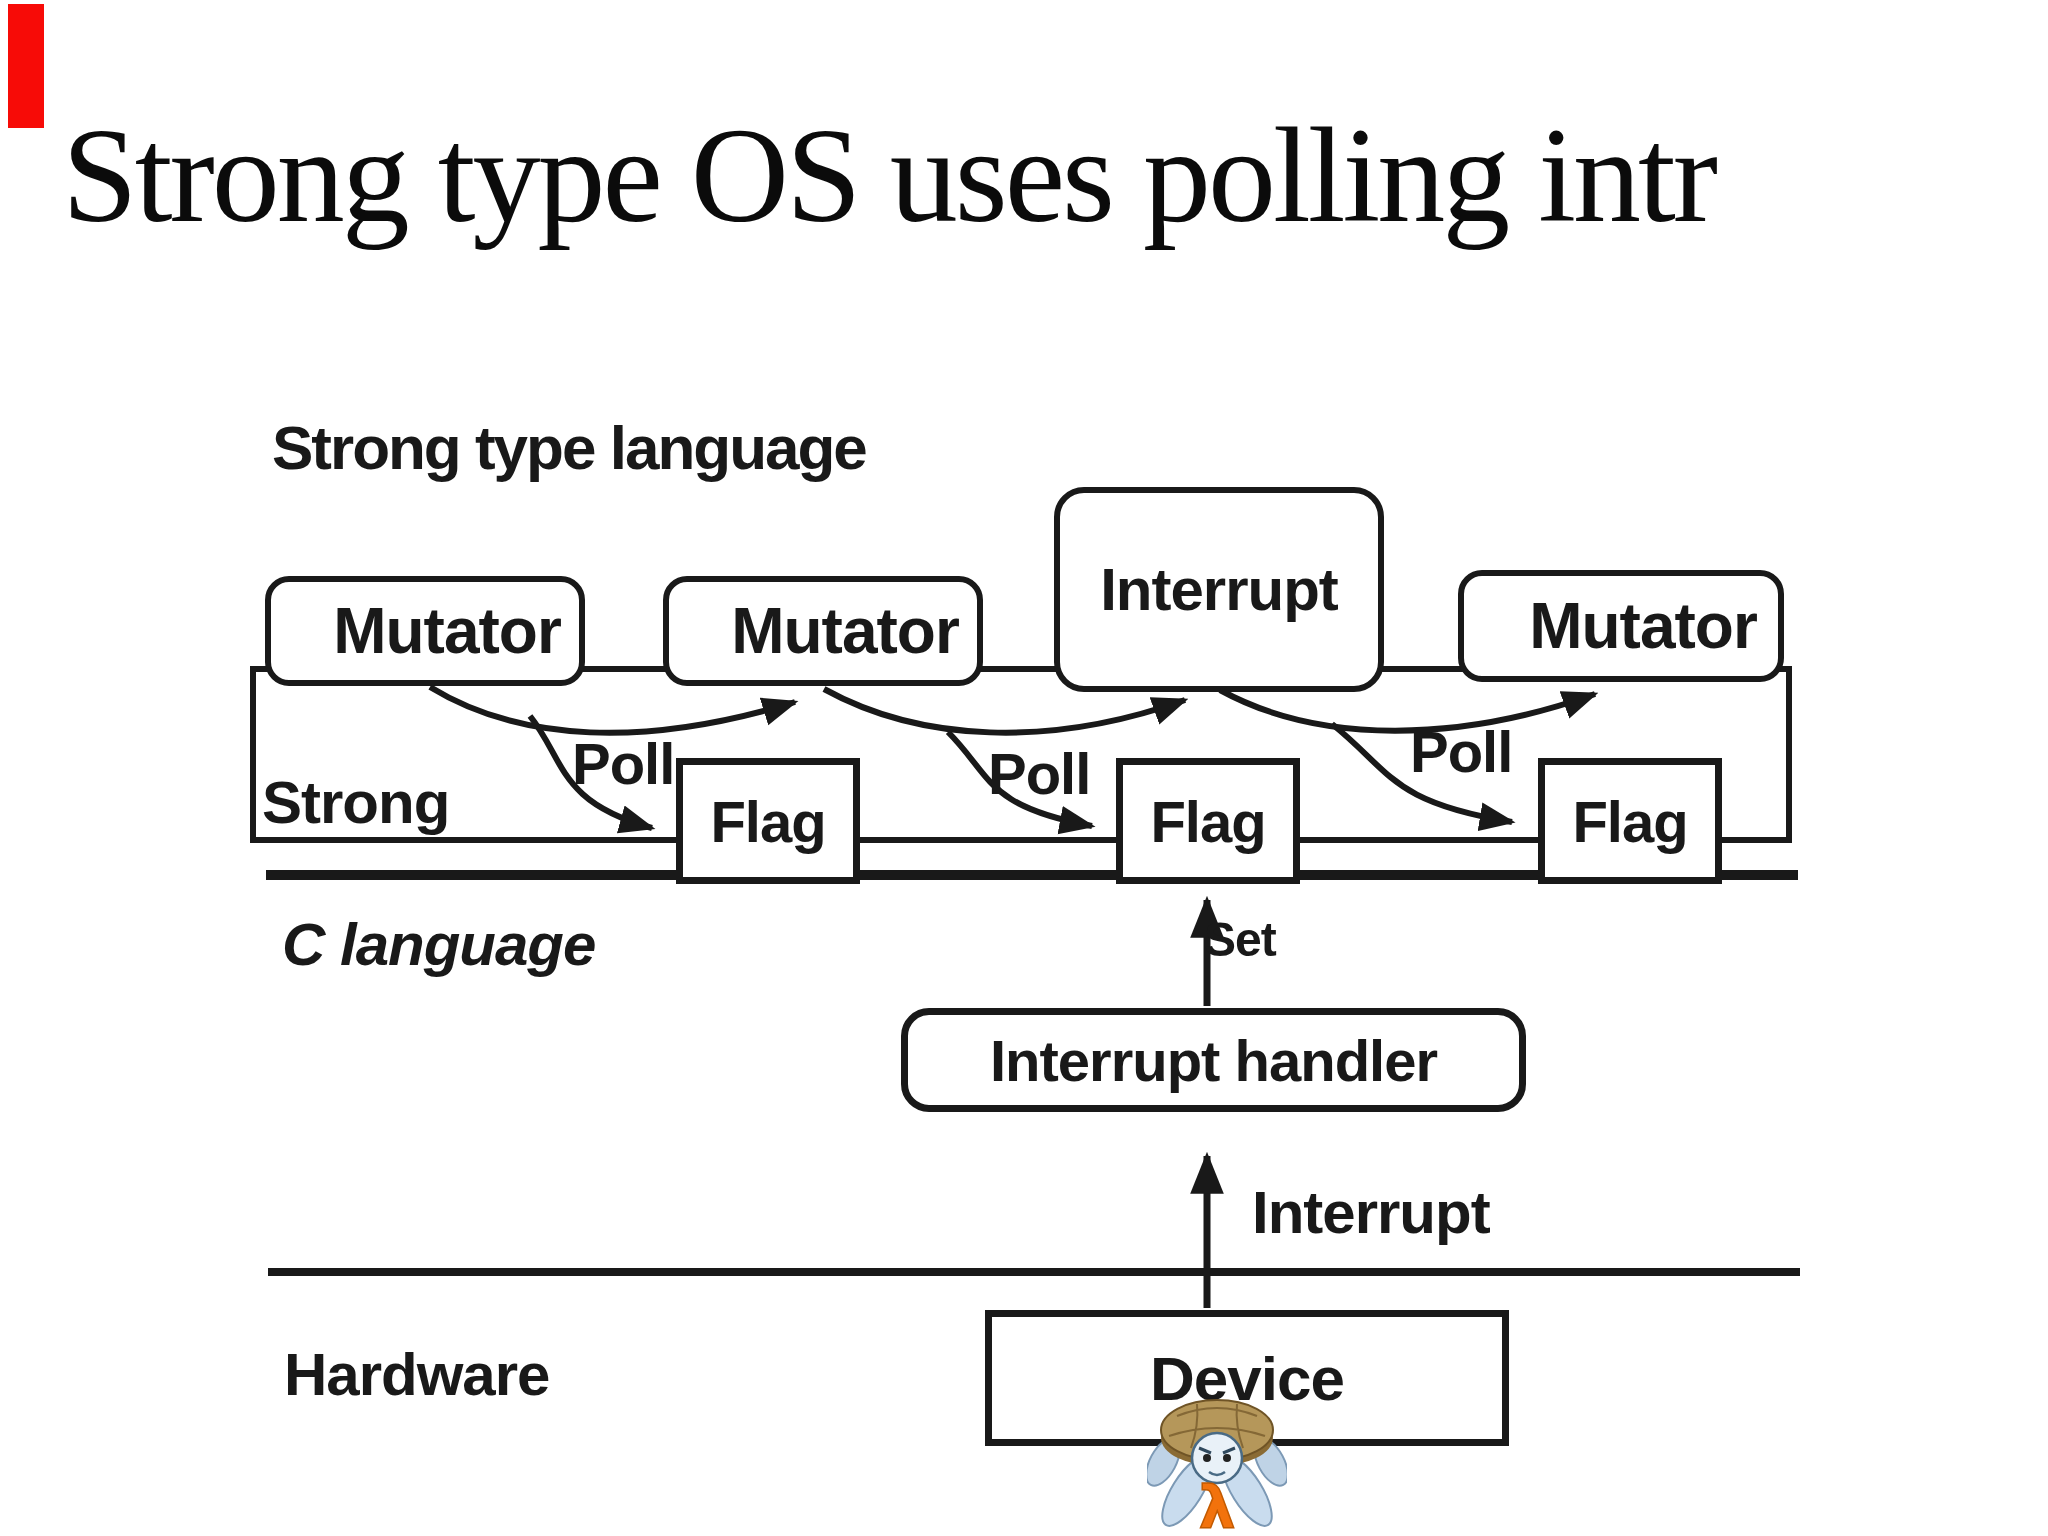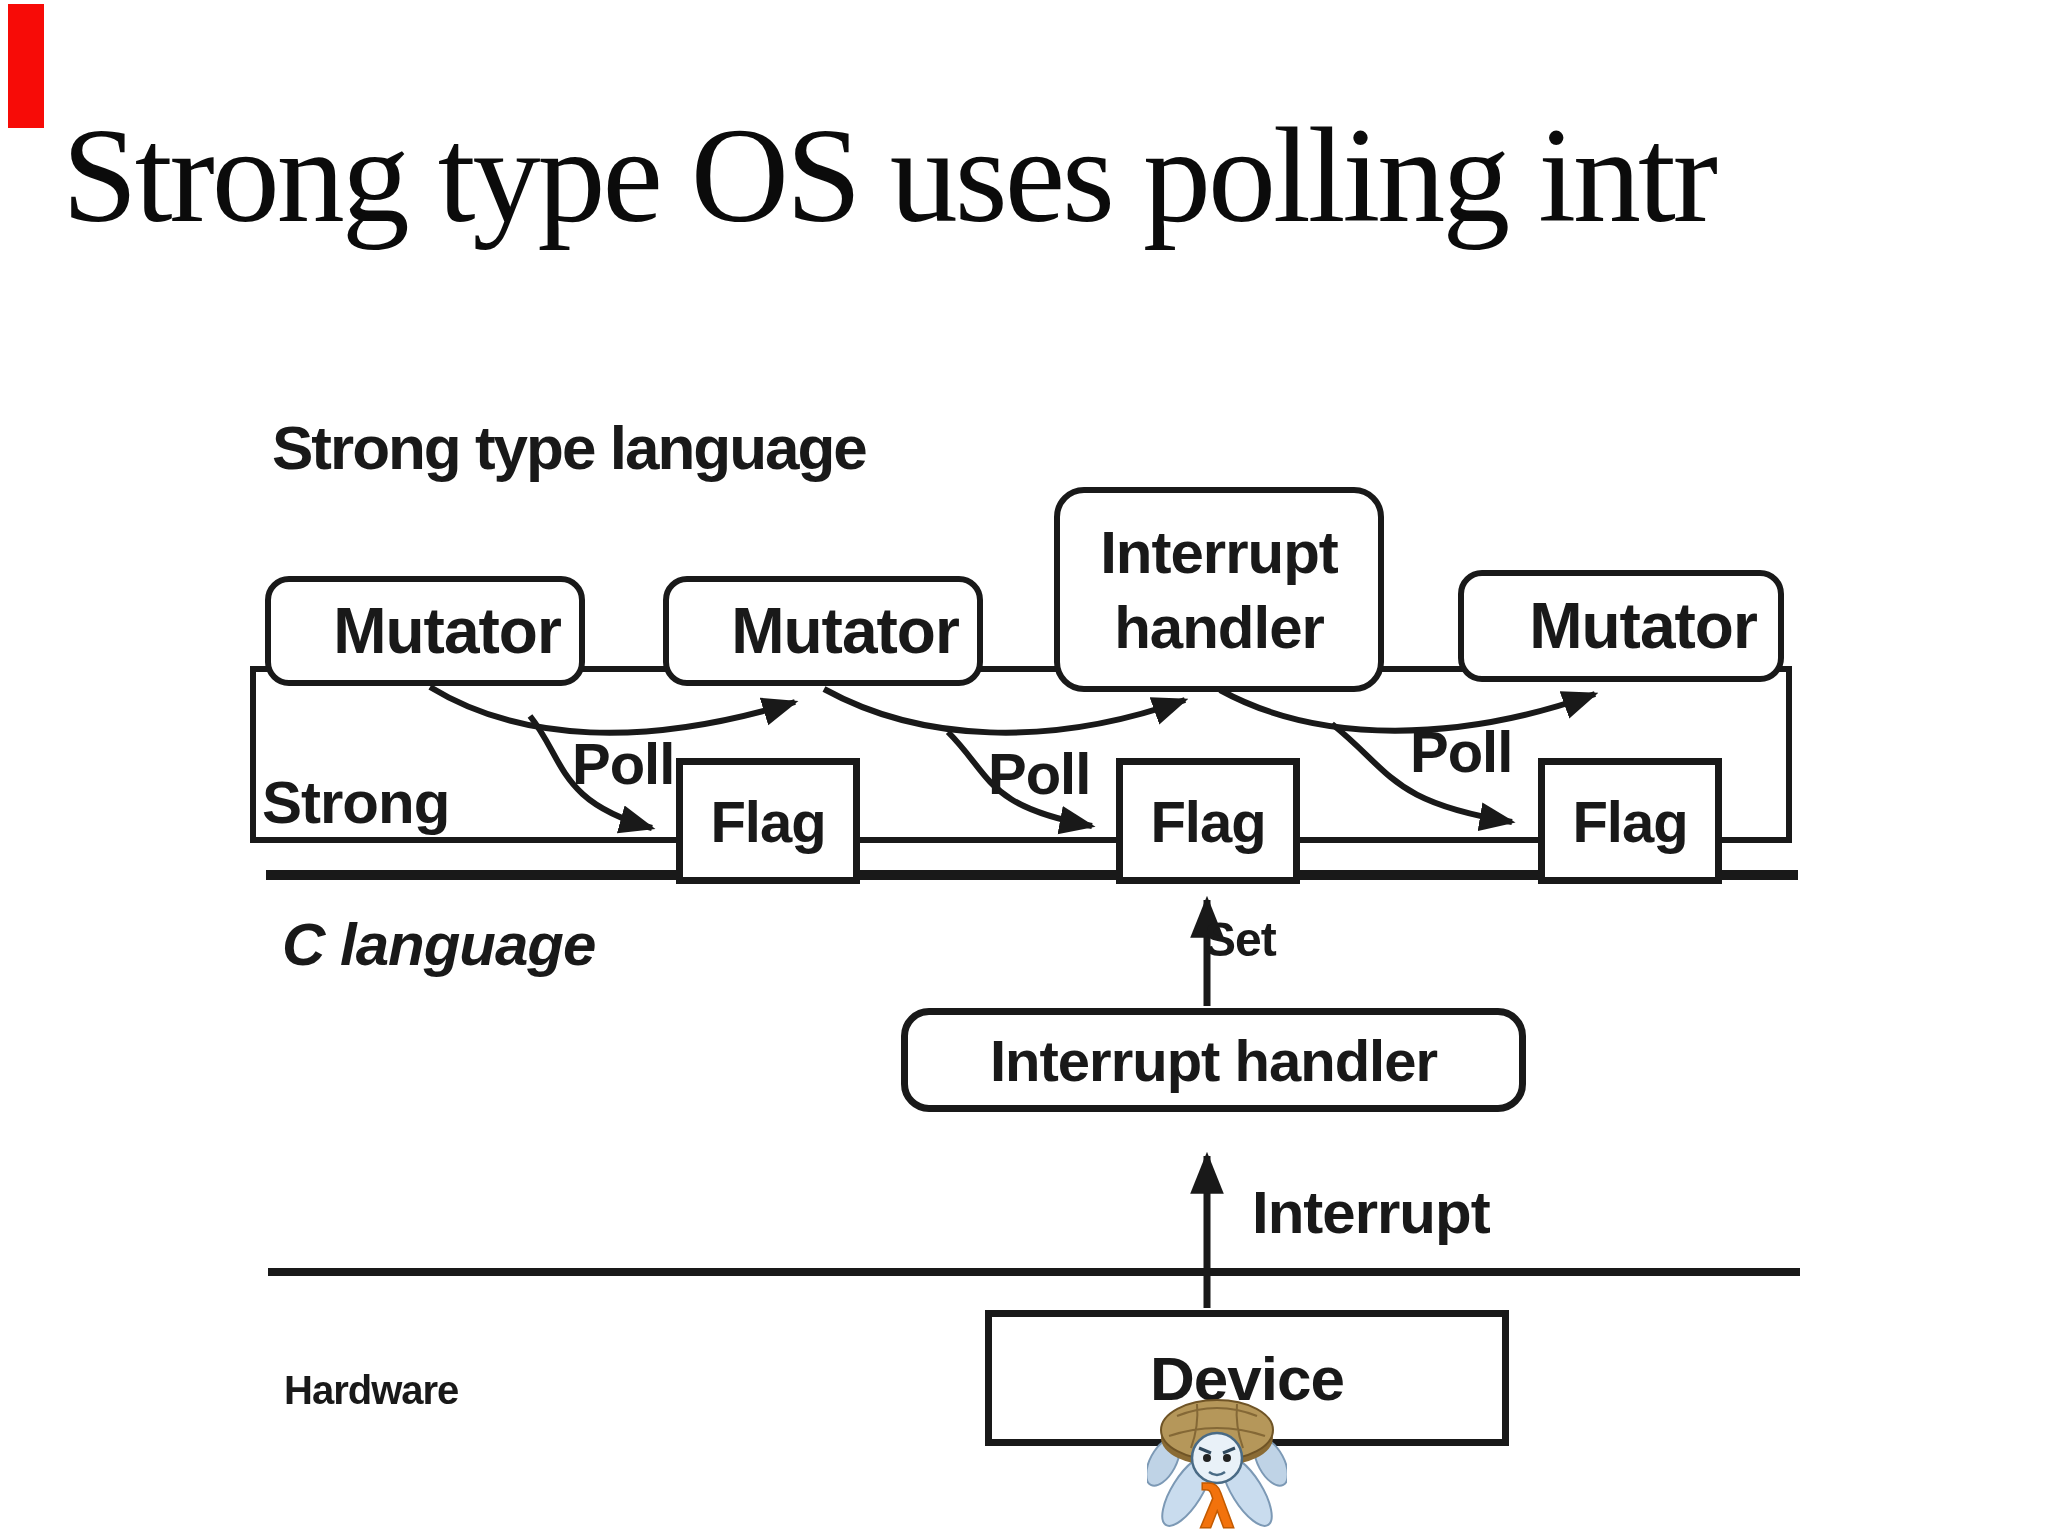--- a/index.html
+++ b/index.html
@@ -22,21 +22,21 @@
     color:#191919;letter-spacing:-1px;white-space:nowrap;
   }
   .lbl-stl{left:272px;top:412px;font-size:62px;letter-spacing:-2px;}
   .lbl-runtime{left:262px;top:768px;font-size:60px;}
   .lbl-poll1{left:572px;top:730px;font-size:58px;}
   .lbl-poll2{left:988px;top:740px;font-size:58px;}
   .lbl-poll3{left:1410px;top:718px;font-size:58px;}
   .lbl-clang{left:282px;top:910px;font-size:60px;font-style:italic;}
   .lbl-set{left:1204px;top:912px;font-size:48px;}
   .lbl-interrupt{left:1252px;top:1178px;font-size:60px;}
-  .lbl-hardware{left:284px;top:1368px;font-size:40px;}
+  .lbl-hardware{left:284px;top:1340px;font-size:60px;}
   
   .box{
     box-sizing:border-box;background:#ffffff;border:6px solid #191919;
     display:flex;align-items:center;justify-content:center;text-align:center;
     color:#191919;font-family:"Liberation Sans",sans-serif;font-weight:bold;
     letter-spacing:-1px;
   }
   .rounded{border-radius:24px;padding-left:44px;}
   .runtime-rect{
     left:250px;top:666px;width:1542px;height:177px;box-sizing:border-box;
@@ -79,21 +79,20 @@
   </div>
 
 <div class="abs box rounded mutator1">
     <span>Mutator</span>
   </div>
 <div class="abs box rounded mutator2">
     <span>Mutator</span>
   </div>
 <div class="abs box ih-top">
   <span>Interrupt</span>
-  <span>handler</span>
 </div>
 <div class="abs box rounded mutator3">
     <span>Mutator</span>
   </div>
 
 <div class="abs box ih-main">
     <span>Interrupt handler</span>
   </div>
 <div class="abs box device">
     <span>Device</span>

